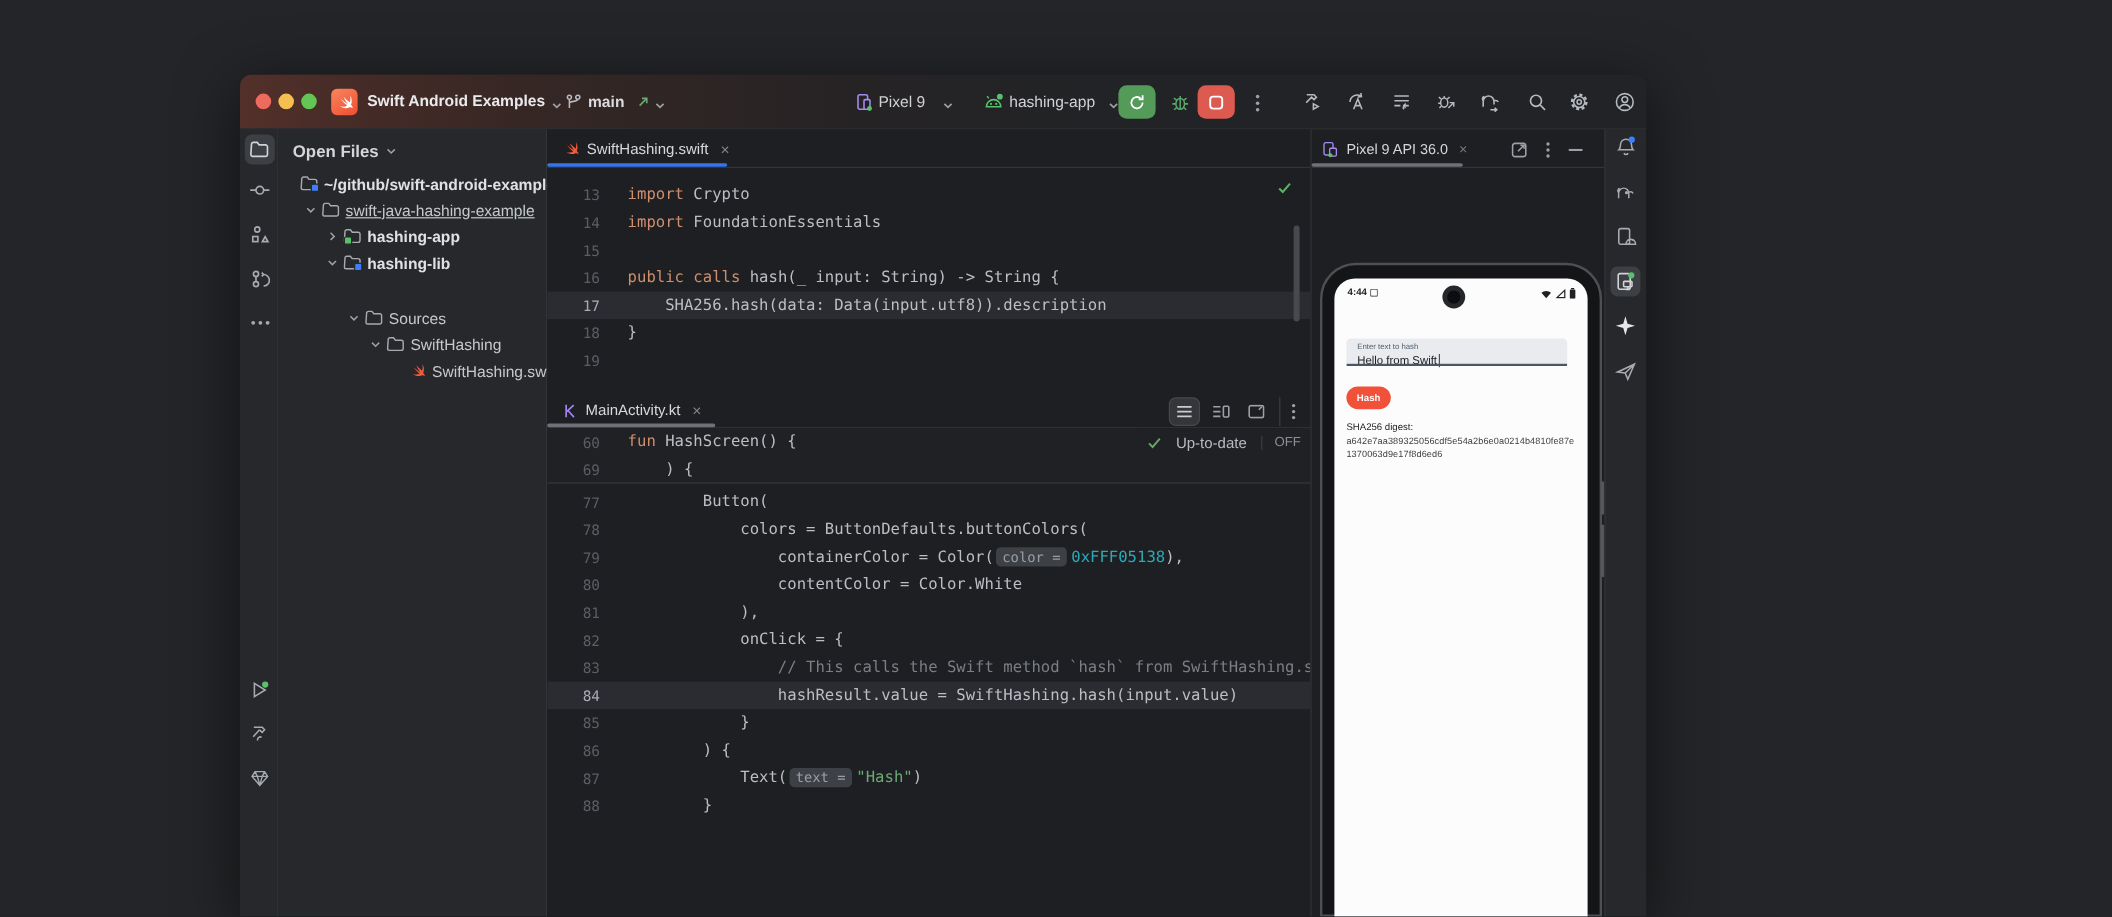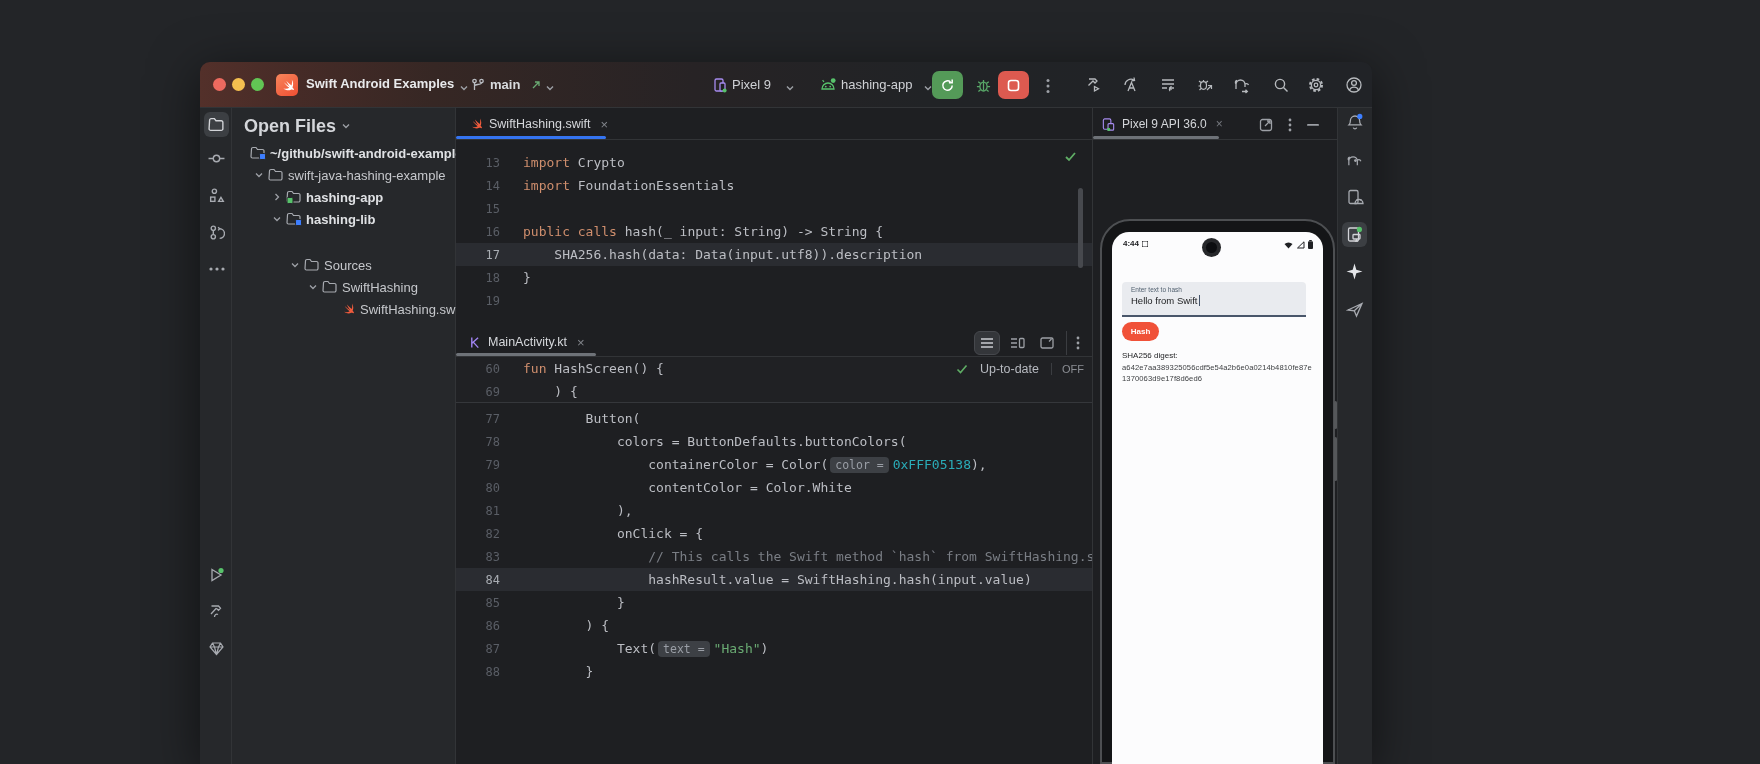--- a/index.html
+++ b/index.html
@@ -22,21 +22,21 @@
   
   .leftstrip{position:absolute;left:0;top:46px;width:32px;height:656px;background:#26282b;border-right:1px solid #323437;}
   .project{position:absolute;left:32px;top:46px;width:224px;height:656px;background:#26282b;border-right:1px solid #323437;}
   .editors{position:absolute;left:256px;top:46px;width:636px;height:656px;background:#1e1f22;}
   .emu{position:absolute;left:892px;top:46px;width:245px;height:656px;background:#1e1f22;border-left:1px solid #323437;}
   .rightstrip{position:absolute;left:1137px;top:46px;width:35px;height:656px;background:#26282b;border-left:1px solid #323437;}
   .stripbtn{position:absolute;left:4px;width:25px;height:25px;border-radius:6px;display:flex;align-items:center;justify-content:center;}
   .stripbtn.active{background:#3c3f43;}
   
   .pheader{position:absolute;left:12px;top:6px;height:24px;display:flex;align-items:center;gap:5px;
-    font-size:18px;font-weight:700;color:#d4d6da;}
+    font-size:14px;font-weight:700;color:#d4d6da;}
   .tree{position:absolute;left:0;top:34px;width:224px;}
   .trow{height:22px;display:flex;align-items:center;font-size:13px;color:#c6c8cc;white-space:nowrap;overflow:hidden;}
   .trow .chev{width:14px;display:flex;justify-content:center;flex:none;}
   .trow .ticon{width:19px;display:flex;justify-content:center;flex:none;}
   .trow .tlabel{margin-left:3px;}
   .trow.bold .tlabel{font-weight:700;color:#dfe1e4;}
   
   .tabbar{position:absolute;left:0;width:636px;height:32px;border-bottom:1px solid #323437;background:#1e1f22;}
   .tab{position:absolute;left:0;top:0;height:32px;display:flex;align-items:center;padding:0 10px 0 13px;gap:6px;
     font-size:12.5px;color:#d6d8dc;}
@@ -66,21 +66,21 @@
   .emutab .close{color:#75787e;font-size:12px;margin-left:3px;}
   .emuind{position:absolute;left:0;bottom:0;width:126px;height:3px;background:#6e7278;border-radius:2px;}
   .phone{position:absolute;left:7px;top:111px;width:235px;height:545px;background:#141517;
     border:2px solid #4d4f52;border-radius:30px 30px 0 0;}
   .screen{position:absolute;left:10px;top:11px;width:211px;height:532px;background:#fcfcfd;border-radius:17px 17px 0 0;overflow:hidden;}
   .ptime{position:absolute;left:11px;top:7px;font-size:8px;font-weight:700;color:#202124;display:flex;gap:3px;align-items:center;}
   .psticons{position:absolute;right:10px;top:8px;display:flex;gap:3px;align-items:center;}
   .punch{position:absolute;left:90px;top:6px;width:19px;height:19px;border-radius:50%;background:#26272a;
     display:flex;align-items:center;justify-content:center;}
   .punch i{width:11px;height:11px;border-radius:50%;background:#0c0d10;display:block;}
-  .pfield{position:absolute;left:10px;top:50px;width:184px;height:35px;background:#e9ebef;border-radius:4px 4px 0 0;
+  .pfield{position:absolute;left:10px;top:50px;width:184px;height:23px;background:#e9ebef;border-radius:4px 4px 0 0;
     border-bottom:2px solid #49566a;}
   .pfield .flabel{position:absolute;left:9px;top:4px;font-size:6.5px;color:#51606f;}
   .pfield .fvalue{position:absolute;left:9px;top:13px;font-size:9.5px;color:#1b1c1e;display:flex;align-items:center;}
   .cursor{display:inline-block;width:1px;height:11px;background:#44546a;margin-left:1px;}
   .pbtn{position:absolute;left:10px;top:90px;width:37px;height:19px;border-radius:10px;background:#f05138;
     display:flex;align-items:center;justify-content:center;font-size:8px;font-weight:700;color:#ffffff;}
   .pdl{position:absolute;left:10px;top:119px;font-size:8px;color:#1d1e20;}
   .ph1{position:absolute;left:10px;top:131px;font-size:7.6px;color:#3e4043;letter-spacing:.1px;}
   .ph2{position:absolute;left:10px;top:142px;font-size:7.6px;color:#3e4043;letter-spacing:.1px;}
   .sidebtn{position:absolute;right:-4px;width:3px;border-radius:2px;background:#55575a;}
@@ -302,21 +302,21 @@
           <div class="trow bold" style="padding-left: 2px;">
             <span class="chev"></span>
             <span class="ticon">
               <svg width="16" height="16" viewBox="0 0 16 16">
                 <path d="M1.5 4 a1.5 1.5 0 0 1 1.5-1.5 h3 l1.5 2 h5 a1.5 1.5 0 0 1 1.5 1.5 v5.5 a1.5 1.5 0 0 1 -1.5 1.5 h-10 a1.5 1.5 0 0 1 -1.5-1.5 Z" fill="none" stroke="#a7aab0" stroke-width="1.2"></path>
                 <rect x="9.5" y="8.5" width="6" height="6" rx="1.2" fill="#3d7eff" stroke="#26282b"></rect>
               </svg>
             </span>
             <span class="tlabel">~/github/swift-android-examples</span>
           </div>
-          <div class="trow" style="padding-left: 20px;">
+          <div class="trow" style="padding-left: 20px; text-decoration: underline;">
             <span class="chev">
               <svg width="10" height="10">
                 <path d="M2 3.5 L5 6.5 L8 3.5" stroke="#9da0a6" fill="none" stroke-width="1.3"></path>
               </svg>
             </span>
             <span class="ticon">
               <svg width="16" height="16" viewBox="0 0 16 16">
                 <path d="M1.5 4 a1.5 1.5 0 0 1 1.5-1.5 h3 l1.5 2 h5 a1.5 1.5 0 0 1 1.5 1.5 v5.5 a1.5 1.5 0 0 1 -1.5 1.5 h-10 a1.5 1.5 0 0 1 -1.5-1.5 Z" fill="none" stroke="#a7aab0" stroke-width="1.2"></path>
               </svg>
             </span>

